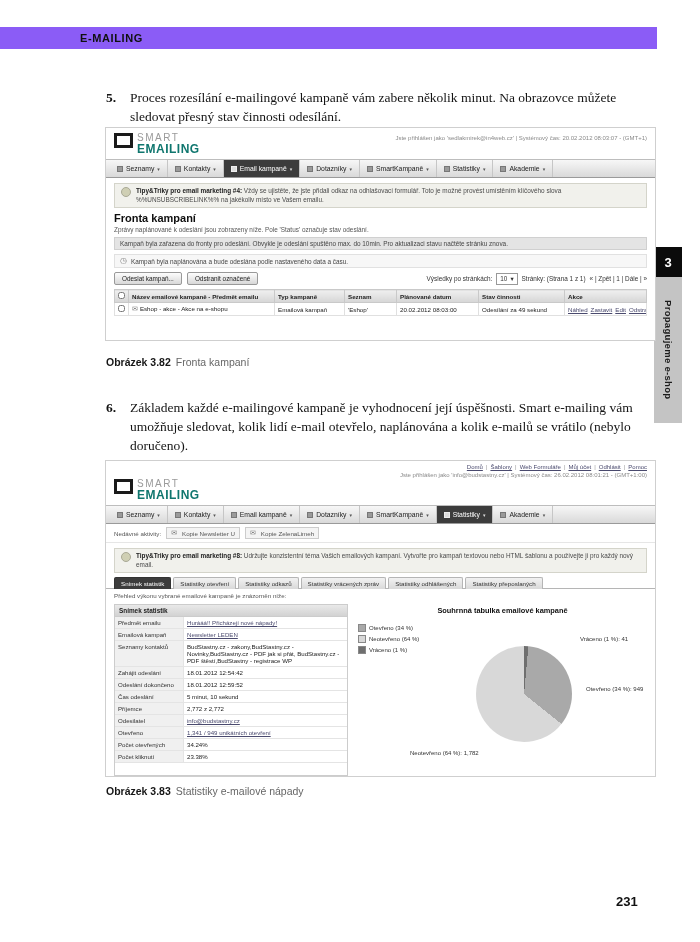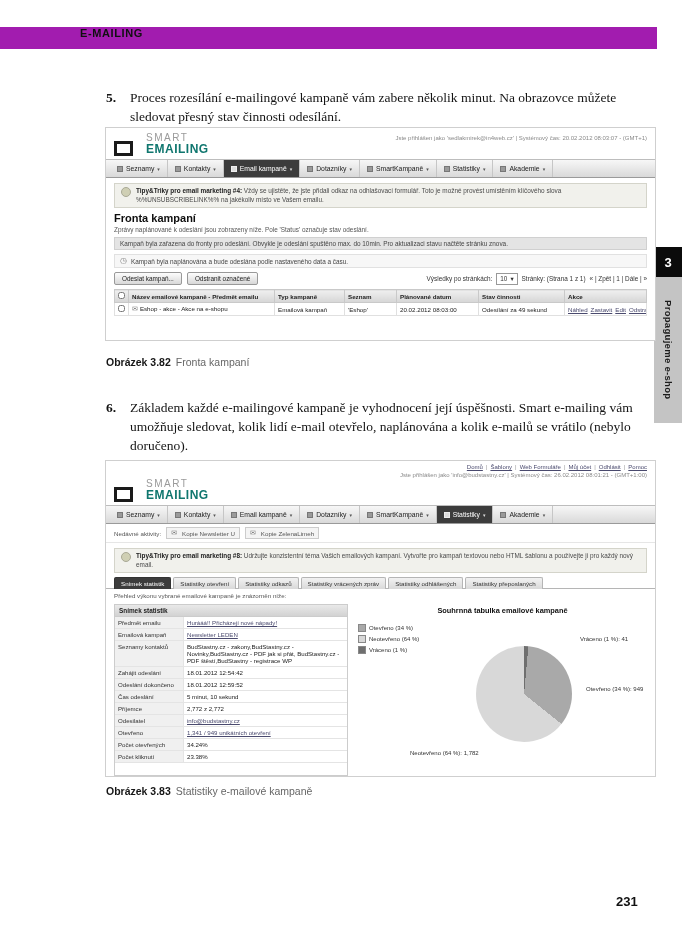--- a/index.html
+++ b/index.html
@@ -1,42 +1,42 @@
 <!DOCTYPE html>
 <html><head>
 <meta charset="utf-8">
 <style>
   html,body{margin:0;padding:0;background:#ffffff;}
   .page{position:relative;width:700px;height:942px;background:#ffffff;overflow:hidden;
         font-family:"Liberation Sans",sans-serif;color:#111;}
 
   
-  .top-bar{position:absolute;top:27px;left:0;width:657px;height:22px;background:#a21caf;
-           display:flex;align-items:flex-start;}
+  .top-bar{position:absolute;top:27px;left:0;width:657px;height:22px;background:#8b5cf6;
+           display:flex;align-items:center;}
   .top-bar .hdr{margin-left:80px;font-weight:bold;font-size:11px;letter-spacing:.6px;color:#101010;}
   .side-num{position:absolute;top:247px;left:654px;width:28px;height:30px;background:#0b0b0b;color:#fff;
             display:flex;align-items:center;justify-content:center;font-weight:bold;font-size:13px;}
   .side-tab{position:absolute;top:277px;left:654px;width:28px;height:146px;background:#c4c4c4;
             display:flex;align-items:center;justify-content:center;}
   .side-tab span{writing-mode:vertical-rl;font-size:9.5px;font-weight:bold;color:#1c1c1c;letter-spacing:.3px;}
   .page-num{position:absolute;top:894px;left:616px;font-size:13px;font-weight:bold;color:#111;}
 
   .body-item{position:absolute;left:106px;width:527px;font-family:"Liberation Serif",serif;
              font-size:13.5px;line-height:1.42;color:#141414;}
   .body-item .num{position:absolute;left:0;top:0;font-weight:bold;}
   .body-item .txt{display:block;margin-left:24px;}
 
   .caption{position:absolute;left:106px;font-size:10.5px;color:#666;}
   .caption .cap-b{color:#161616;font-weight:bold;margin-right:5px;}
 
   
   .shot{position:absolute;left:105px;width:551px;background:#fff;border:1px solid #cfcfcf;
         box-sizing:border-box;font-size:7px;color:#333;overflow:hidden;}
   .s-head{display:flex;justify-content:space-between;align-items:flex-start;padding:5px 8px 3px;}
-  .logo{display:flex;gap:13px;align-items:flex-end;}
+  .logo{display:flex;gap:4px;align-items:flex-start;}
   .logo-mark{position:relative;width:19px;height:15px;}
   .logo-mark::before{content:"";position:absolute;left:0;top:0;width:10px;height:9px;
                      border:3px solid #1a1a1a;border-right:none;}
   .logo-mark::after{content:"";position:absolute;right:0;top:0;width:3px;height:9px;
                     border:3px solid #1a1a1a;border-left:none;}
   .logo-smart{font-size:10px;color:#9a9a9a;letter-spacing:1.5px;line-height:1;}
   .logo-email{font-size:12px;font-weight:bold;color:#0f766e;letter-spacing:.5px;line-height:1.1;}
   .login-info{font-size:6px;color:#8a8a8a;margin-top:2px;}
 
   .nav{display:flex;align-items:stretch;height:17px;background:linear-gradient(#f7f7f7,#d9d9d9);
@@ -415,18 +415,18 @@
         <div class="pie" style="background: conic-gradient(rgb(111, 111, 111) 0deg, rgb(111, 111, 111) 5.32468deg, rgb(169, 169, 169) 5.32468deg, rgb(169, 169, 169) 128.571deg, rgb(216, 216, 216) 128.571deg, rgb(216, 216, 216) 360deg);"></div>
         <div class="callout c-vraceno">Vráceno (1 %): 41</div>
         <div class="callout c-otevreno">Otevřeno (34 %): 949</div>
         <div class="callout c-neotevreno">Neotevřeno (64 %): 1,782</div>
       </div>
     </div>
 
   </div>
 
   <div class="caption" style="top:785px">
-    <span class="cap-b">Obrázek 3.83</span><span>Statistiky e-mailové kampaně</span>
+    <span class="cap-b">Obrázek 3.83</span><span>Statistiky e-mailové nápady</span>
   </div>
 
   <div class="page-num">231</div>
 
 </div>
 
 </body></html>

